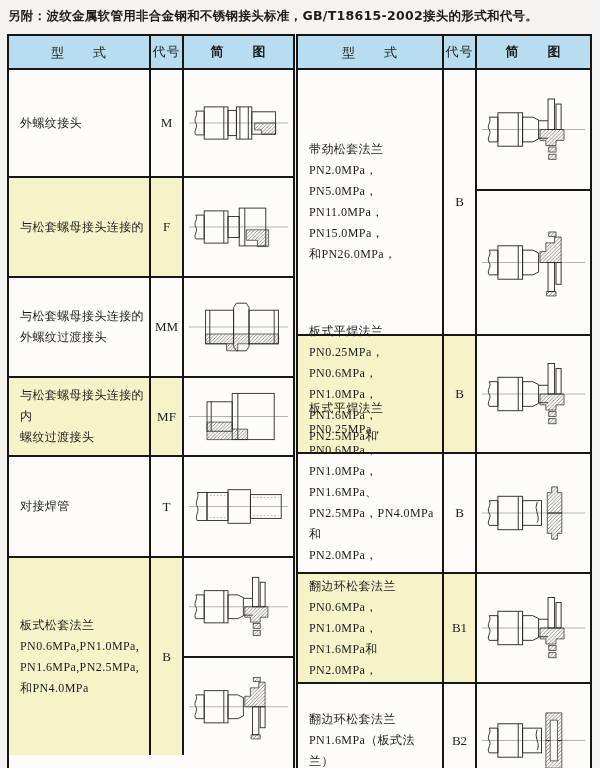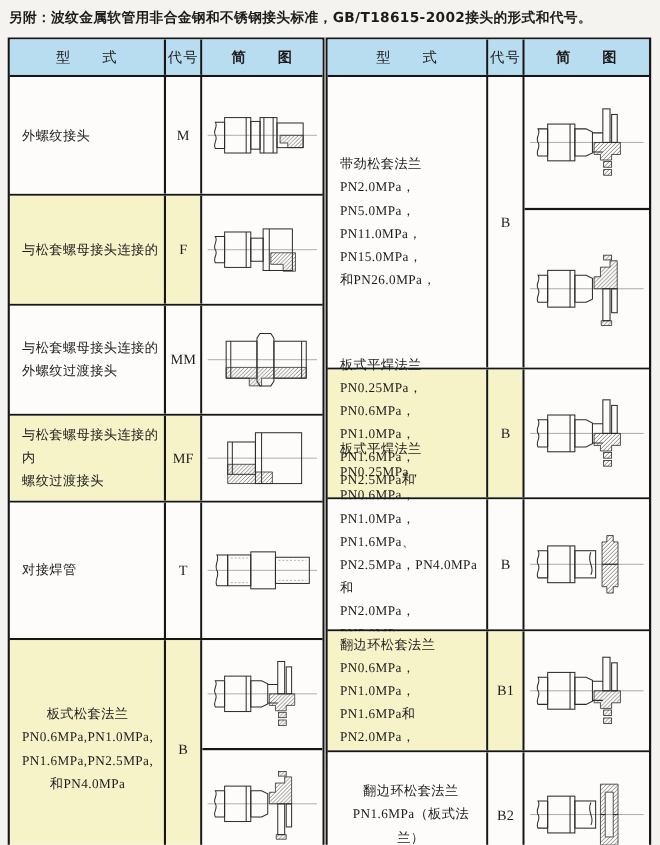--- a/index.html
+++ b/index.html
@@ -9,21 +9,21 @@
   *{margin:0;padding:0;box-sizing:border-box;}
   html,body{width:600px;height:768px;}
   body{background:var(--page-bg);font-family:"DejaVu Sans","Liberation Sans",sans-serif;color:var(--ink);}
   .page{position:relative;width:600px;height:768px;overflow:hidden;}
   .title{position:absolute;left:8px;top:8px;width:588px;font-size:12.5px;font-weight:bold;letter-spacing:.3px;}
   .tables{position:absolute;left:7px;top:34px;display:flex;gap:1px;border-radius:22px;}
   .tbl{background:var(--cell-bg);border:2px solid var(--border);border-bottom-width:3px;}
   .tbl.left{width:288px;}
   .tbl.right{width:296px;}
   .row{display:flex;border-bottom:2px solid var(--border);}
-  .row:last-child{border-bottom:none;text-align:center;}
+  .row:last-child{border-bottom:none;}
   .cell{border-right:2px solid var(--border);display:flex;align-items:center;justify-content:center;background:var(--cell-bg);}
   .cell:last-child{border-right:none;}
   .tbl.left .type{width:142px;}
   .tbl.right .type{width:146px;}
   .code{width:33px;font-family:"Liberation Serif","DejaVu Serif",serif;font-size:13px;}
   .dia{flex:1;flex-direction:column;padding:2px;font-weight:bold;}
   .type{justify-content:flex-start;padding:6px 4px 6px 11px;font-size:12px;line-height:21px;letter-spacing:.4px;}
   .type span{white-space:pre-line;font-family:"Liberation Serif","DejaVu Sans",serif;}
   .hdr{height:34px;background:var(--header-bg);}
   .hdr .cell{background:var(--header-bg);font-size:13px;letter-spacing:1px;justify-content:center;padding:0;}
@@ -141,21 +141,21 @@
                 <rect class="ln" x="30" y="27" width="36" height="42"></rect>
                 <line class="ln" x1="36" y1="27" x2="36" y2="69"></line>
                 <rect class="ln" x="66" y="15" width="60" height="66"></rect>
                 <line class="ln" x1="74" y1="15" x2="74" y2="81"></line>
                 <path class="ht" d="M30,56 h36 v10 h22 v15 h-58 z"></path>
               </svg>
             </div>
           </div>
       </div>
 
-      <div class="row" style="height:125px">
+      <div class="row" style="height:101px">
         <div class="cell type">
             <span>对接焊管</span>
           </div>
         <div class="cell code">T</div>
         <div class="cell dia">
             <div class="svgbox">
               <svg viewBox="0 0 150 96" preserveAspectRatio="xMidYMid meet">
                 <line class="cl" x1="4" y1="48" x2="146" y2="48"></line>
                 <path class="ln" d="M30,28 H16 C20,34 12,41 16,48 C20,55 12,61 16,68 H30 M30,28 V68"></path>
                 <rect class="ln" x="30" y="28" width="30" height="40"></rect>

